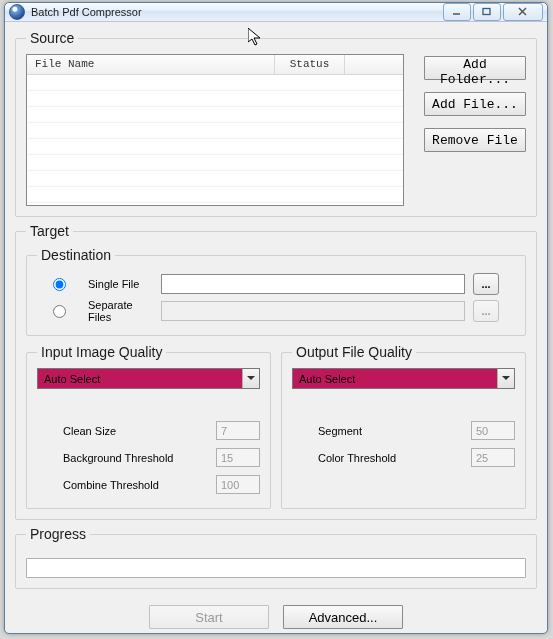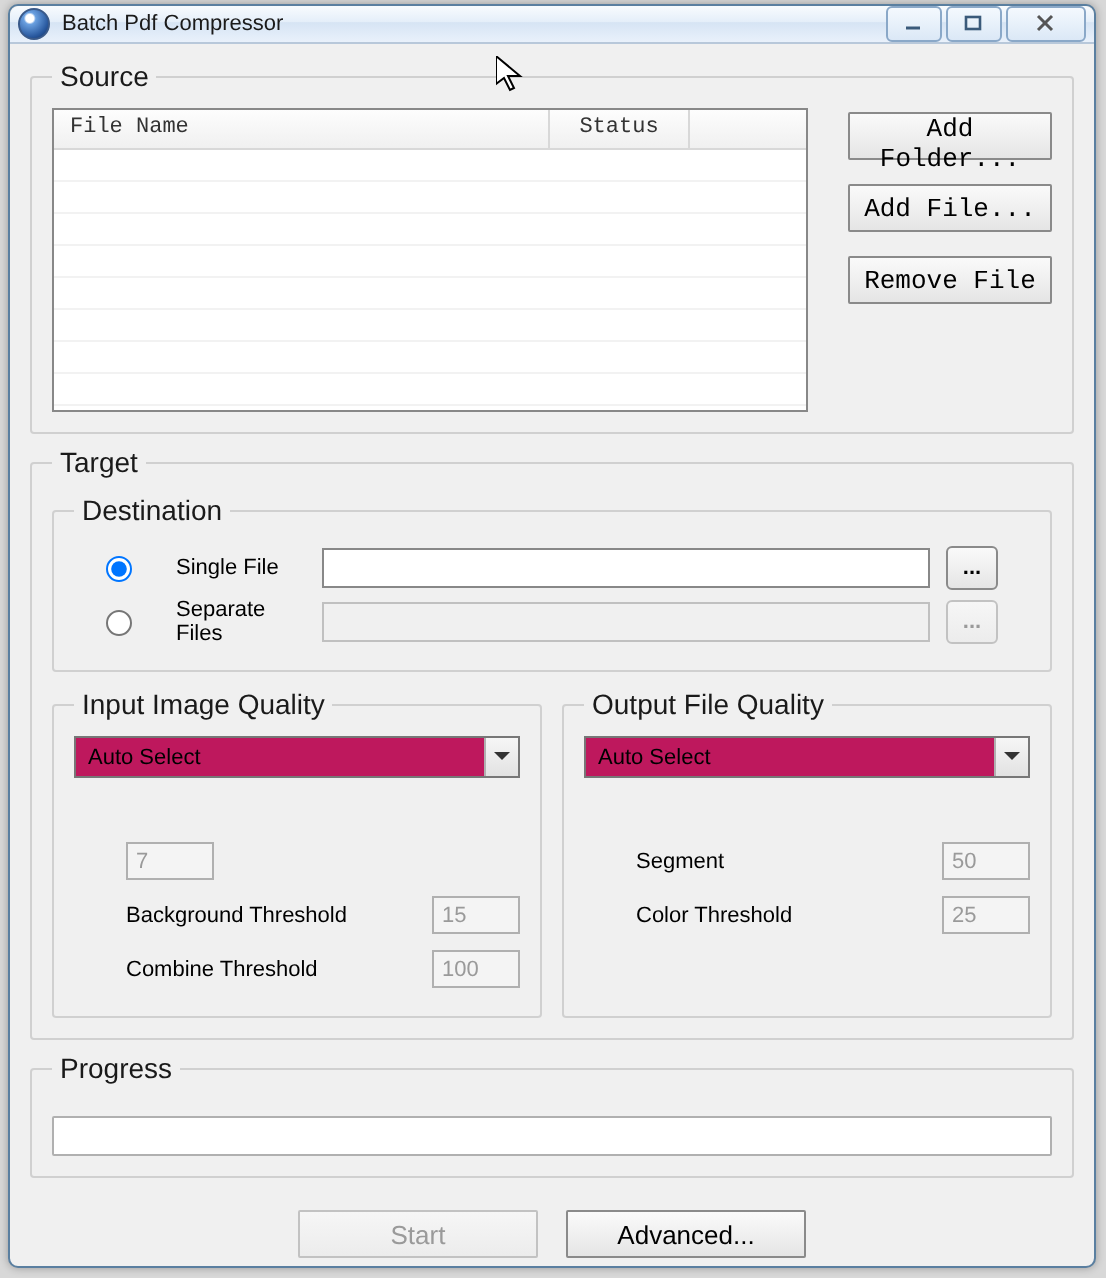--- a/index.html
+++ b/index.html
@@ -278,20 +278,21 @@
         </fieldset>
 
         <div class="quality-row">
           <fieldset>
             <legend>Input Image Quality</legend>
             <div class="combo">
               <span>Auto Select</span>
               <div class="arrow"></div>
             </div>
             <div class="qrow">
+              <span class="lbl">Clean Size</span>
               <input class="nbox" disabled="" value="7" style="">
             </div>
             <div class="qrow">
               <span class="lbl">Background Threshold</span>
               <input class="nbox" disabled="" value="15" style="">
             </div>
             <div class="qrow">
               <span class="lbl">Combine Threshold</span>
               <input class="nbox" disabled="" value="100" style="">
             </div>

